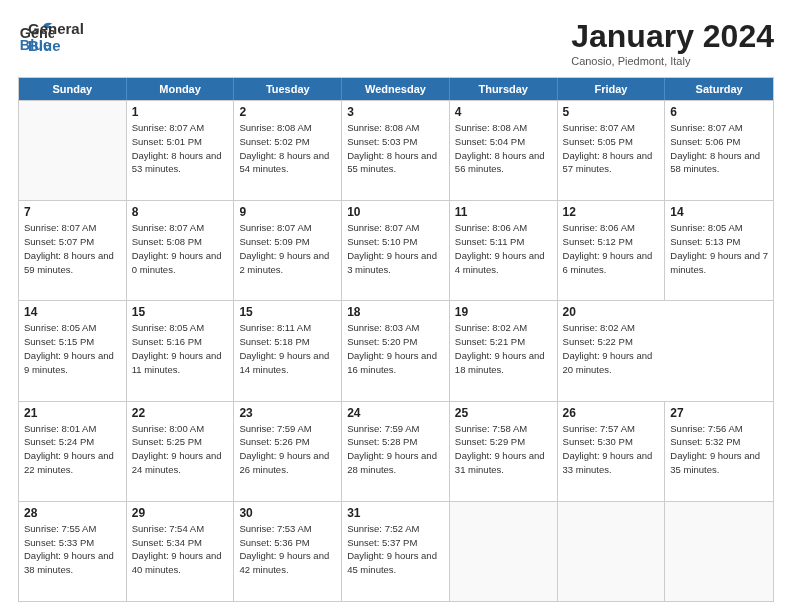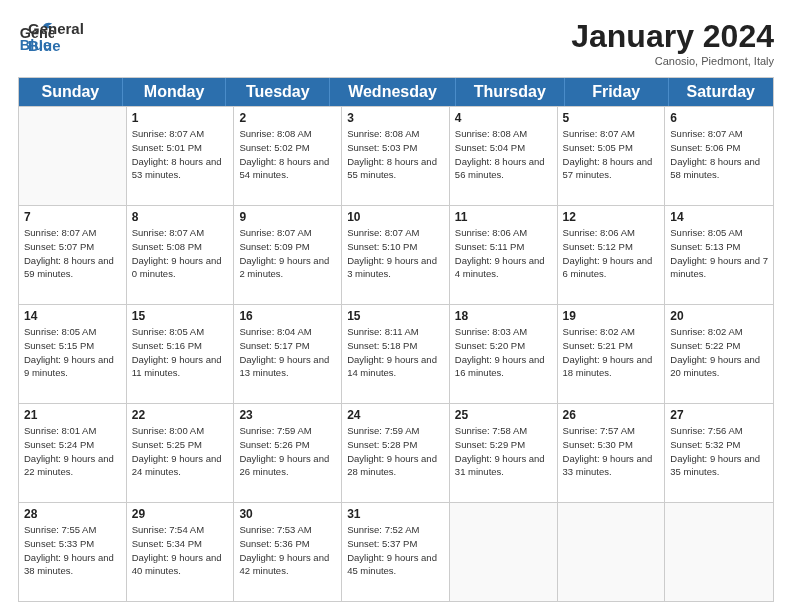--- a/index.html
+++ b/index.html
@@ -17,21 +17,21 @@
       display: flex;
       flex-direction: column;
     }
     .header {
       display: flex;
       justify-content: space-between;
       align-items: flex-start;
       margin-bottom: 10px;
     }
     .title-block {
-      text-align: right;
+      text-align: left;
     }
     .month-title {
       font-size: 32px;
       font-weight: bold;
       color: #222;
     }
     .subtitle {
       font-size: 11px;
       color: #555;
     }
@@ -41,21 +41,21 @@
       flex-direction: column;
       border: 1px solid #ccc;
     }
     .cal-header {
       display: grid;
       grid-template-columns: repeat(7, 1fr);
       background: #2c6fad;
     }
     .cal-header-cell {
       color: #fff;
-      font-size: 16px;
+      font-size: 11px;
       font-weight: bold;
       padding: 5px 18px;
       text-align: center;
       border-right: 1px solid #4a8cc9;
     }
     .cal-header-cell:last-child { border-right: none; }
     .cal-body {
       flex: 1;
       display: flex;
       flex-direction: column;
@@ -235,27 +235,20 @@
 and 9 minutes.</div>
           </div>
           <div class="cal-cell">
             <div class="day-num">15</div>
             <div class="day-info">Sunrise: 8:05 AM
 Sunset: 5:16 PM
 Daylight: 9 hours
 and 11 minutes.</div>
           </div>
           <div class="cal-cell">
-            <div class="day-num">16</div>
-            <div class="day-info">Sunrise: 8:04 AM
-Sunset: 5:17 PM
-Daylight: 9 hours
-and 13 minutes.</div>
-          </div>
-          <div class="cal-cell">
             <div class="day-num">15</div>
             <div class="day-info">Sunrise: 8:11 AM
 Sunset: 5:18 PM
 Daylight: 9 hours
 and 14 minutes.</div>
           </div>
           <div class="cal-cell">
             <div class="day-num">18</div>
             <div class="day-info">Sunrise: 8:03 AM
 Sunset: 5:20 PM

